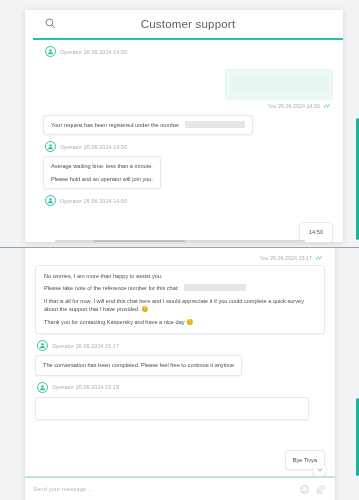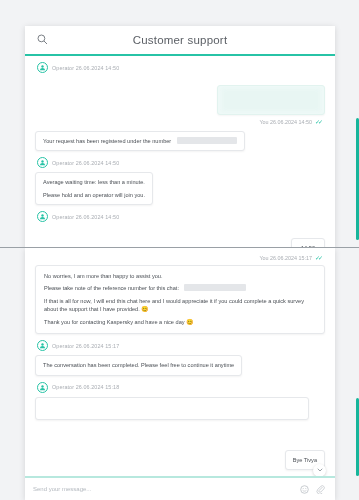--- a/index.html
+++ b/index.html
@@ -13,21 +13,21 @@
   .shot{position:absolute;left:0;width:359px;overflow:hidden;background:#f2f3f5;}
   #shot-top{top:0;height:248px;}
   #shot-bottom{top:248px;height:252px;}
   .seam{position:absolute;left:0;top:247px;width:359px;height:1px;background:#9aa0a6;z-index:40;}
 
   .panel{
     position:absolute;left:25px;width:310px;
     background:#ffffff;
     box-shadow:0 1px 6px rgba(0,0,0,.13);
   }
-  #panel-top{top:26px;height:232px;}
+  #panel-top{top:10px;height:232px;padding-left:8px;}
   #panel-bottom{top:0px;height:252px;}
 
   
   .chat-header{
     position:relative;height:28px;
     border-bottom:2px solid #27c3a6;
     display:flex;align-items:center;
   }
   .search-ic{
     position:absolute;left:12px;top:8px;width:11px;height:11px;

